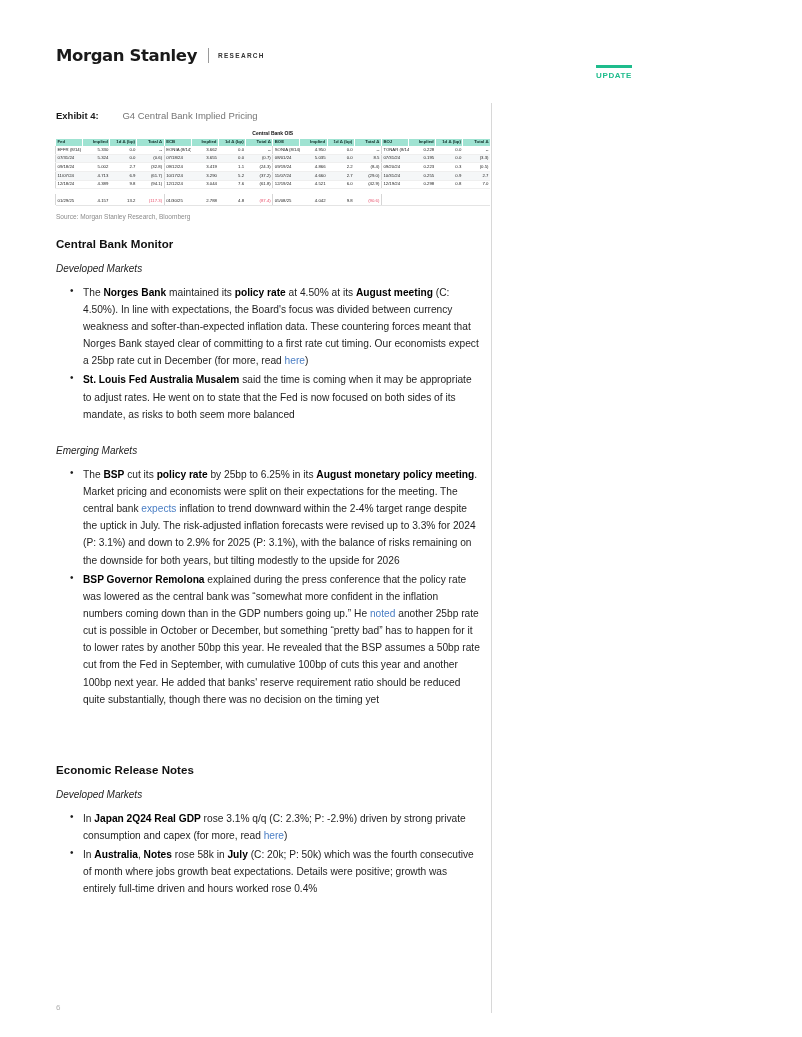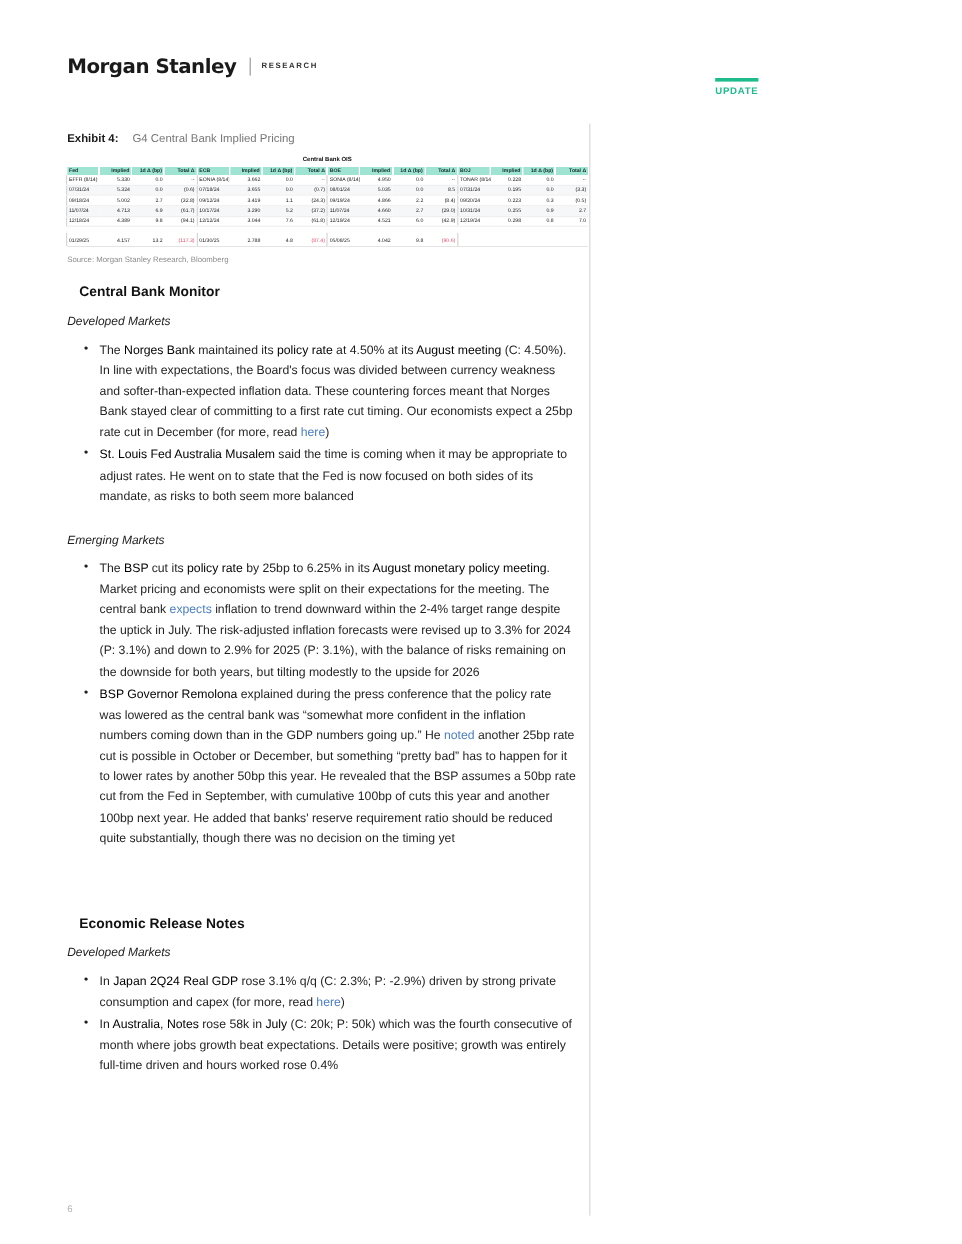--- a/index.html
+++ b/index.html
@@ -91,21 +91,21 @@
     font-size: 9.5px;
     margin-bottom: 7px;
     white-space: nowrap;
   }
   .exhibit-label {
     font-weight: 700;
     color: #1a1a1a;
   }
   .exhibit-title {
     color: #767676;
-    margin-left: 9px;
+    margin-left: 21px;
   }
 
   
   .exhibit-wrap {
     width: 435px;
     margin-left: -1px;
   }
   table.ois {
     border-collapse: collapse;
     width: 435px;
@@ -164,21 +164,21 @@
     color: #8b8b8b;
     margin-top: 7px;
     margin-bottom: 18px;
   }
 
   
   h2.section-title {
     font-size: 11.5px;
     font-weight: 700;
     color: #111;
-    margin: 0 0 13px 10px;
+    margin: 0 0 13px 0;
     letter-spacing: 0.05px;
   }
   h3.sub-title {
     font-size: 10px;
     font-style: italic;
     font-weight: 400;
     color: #222;
     margin: 0 0 10px 0;
   }
   ul.bullets {
@@ -195,21 +195,21 @@
     text-align: left;
   }
   ul.bullets > li::before {
     content: "\2022";
     position: absolute;
     left: -13px;
     top: -1px;
     font-size: 10px;
     color: #1f1f1f;
   }
-  b { font-weight: 400; color:#000; }
+  b { font-weight: 700; color:#000; }
   a.lnk { color:#4a7ec4; text-decoration: none; }
 
   .gap-lg { height: 34px; }
 
   .page-number {
     position: absolute;
     left: 56px;
     top: 1003px;
     font-size: 8px;
     color: #b0b0b0;

